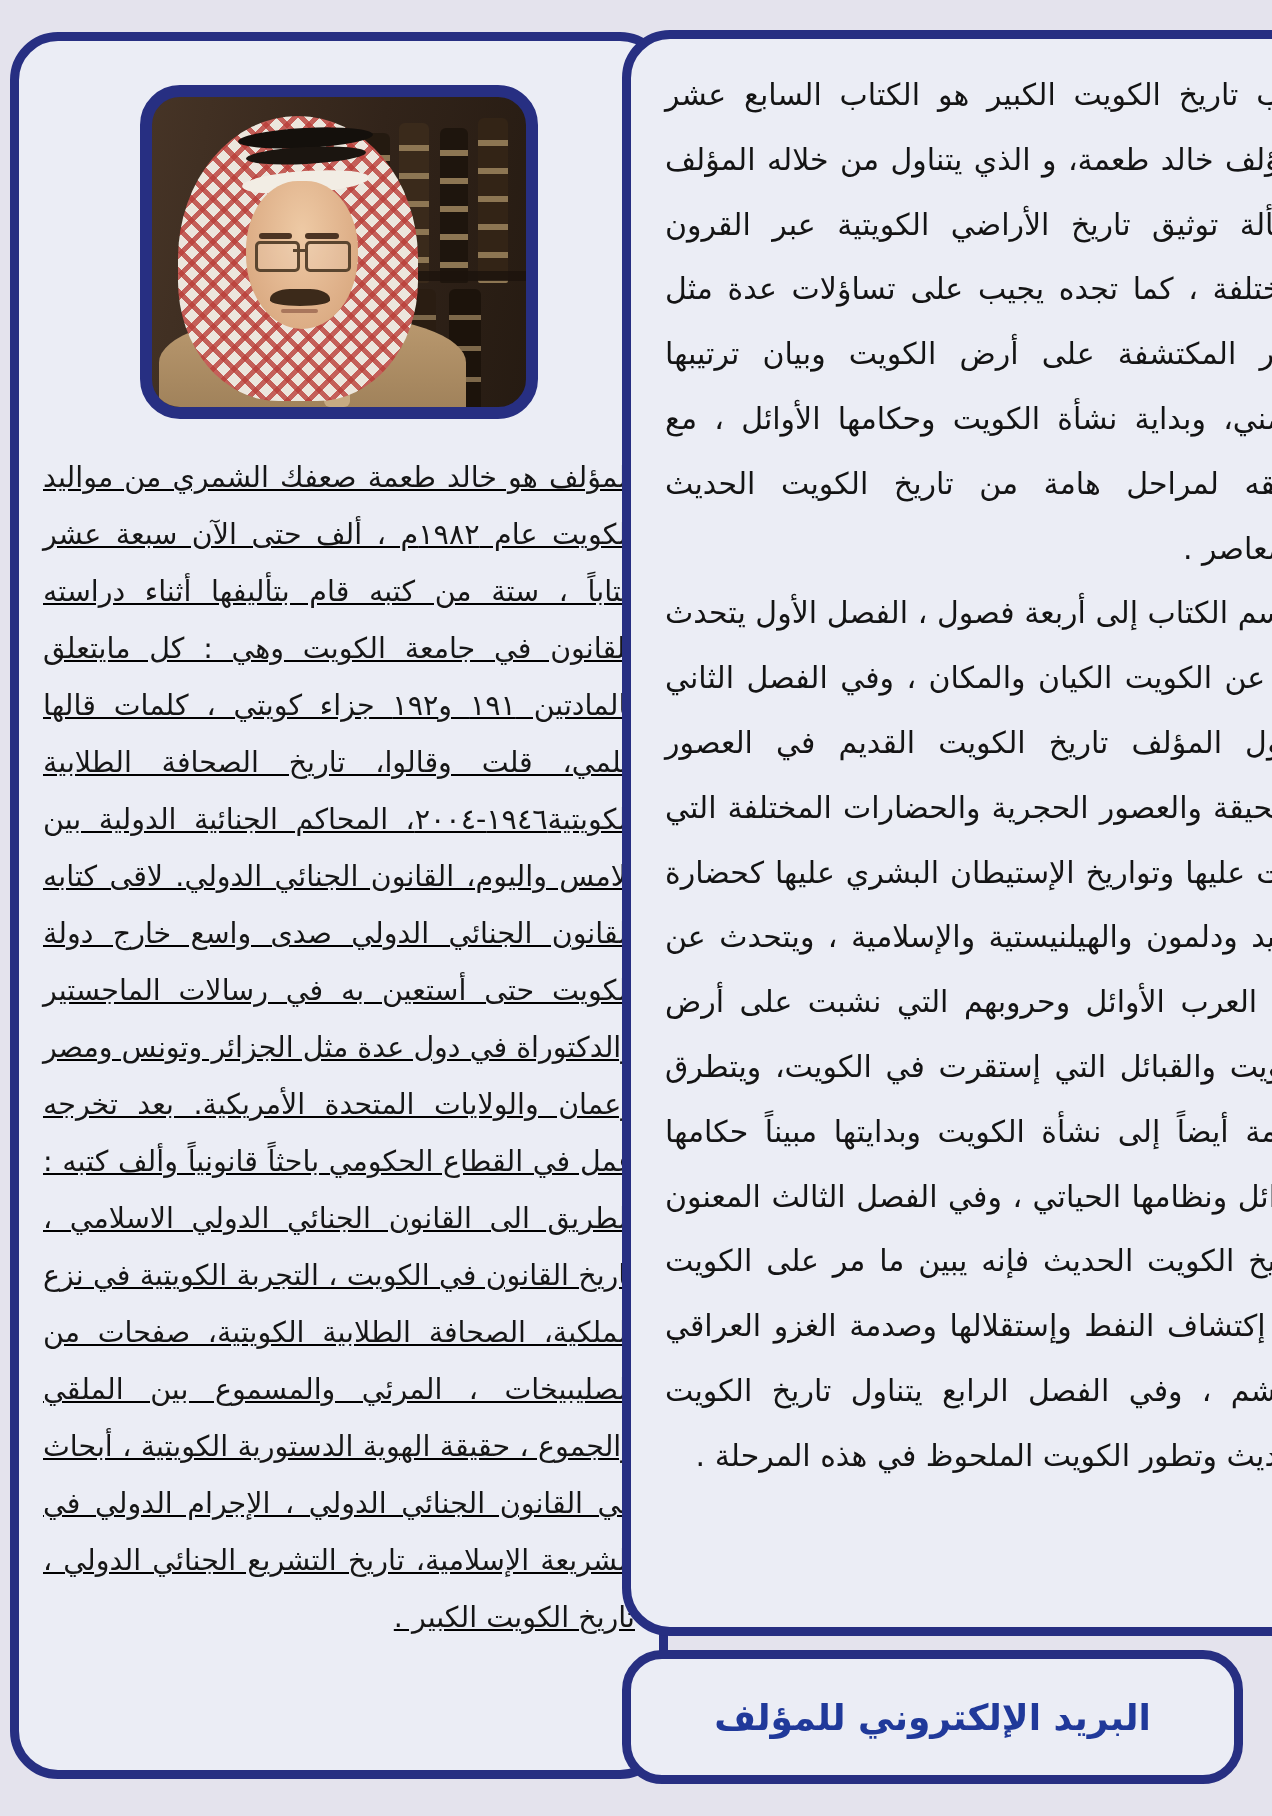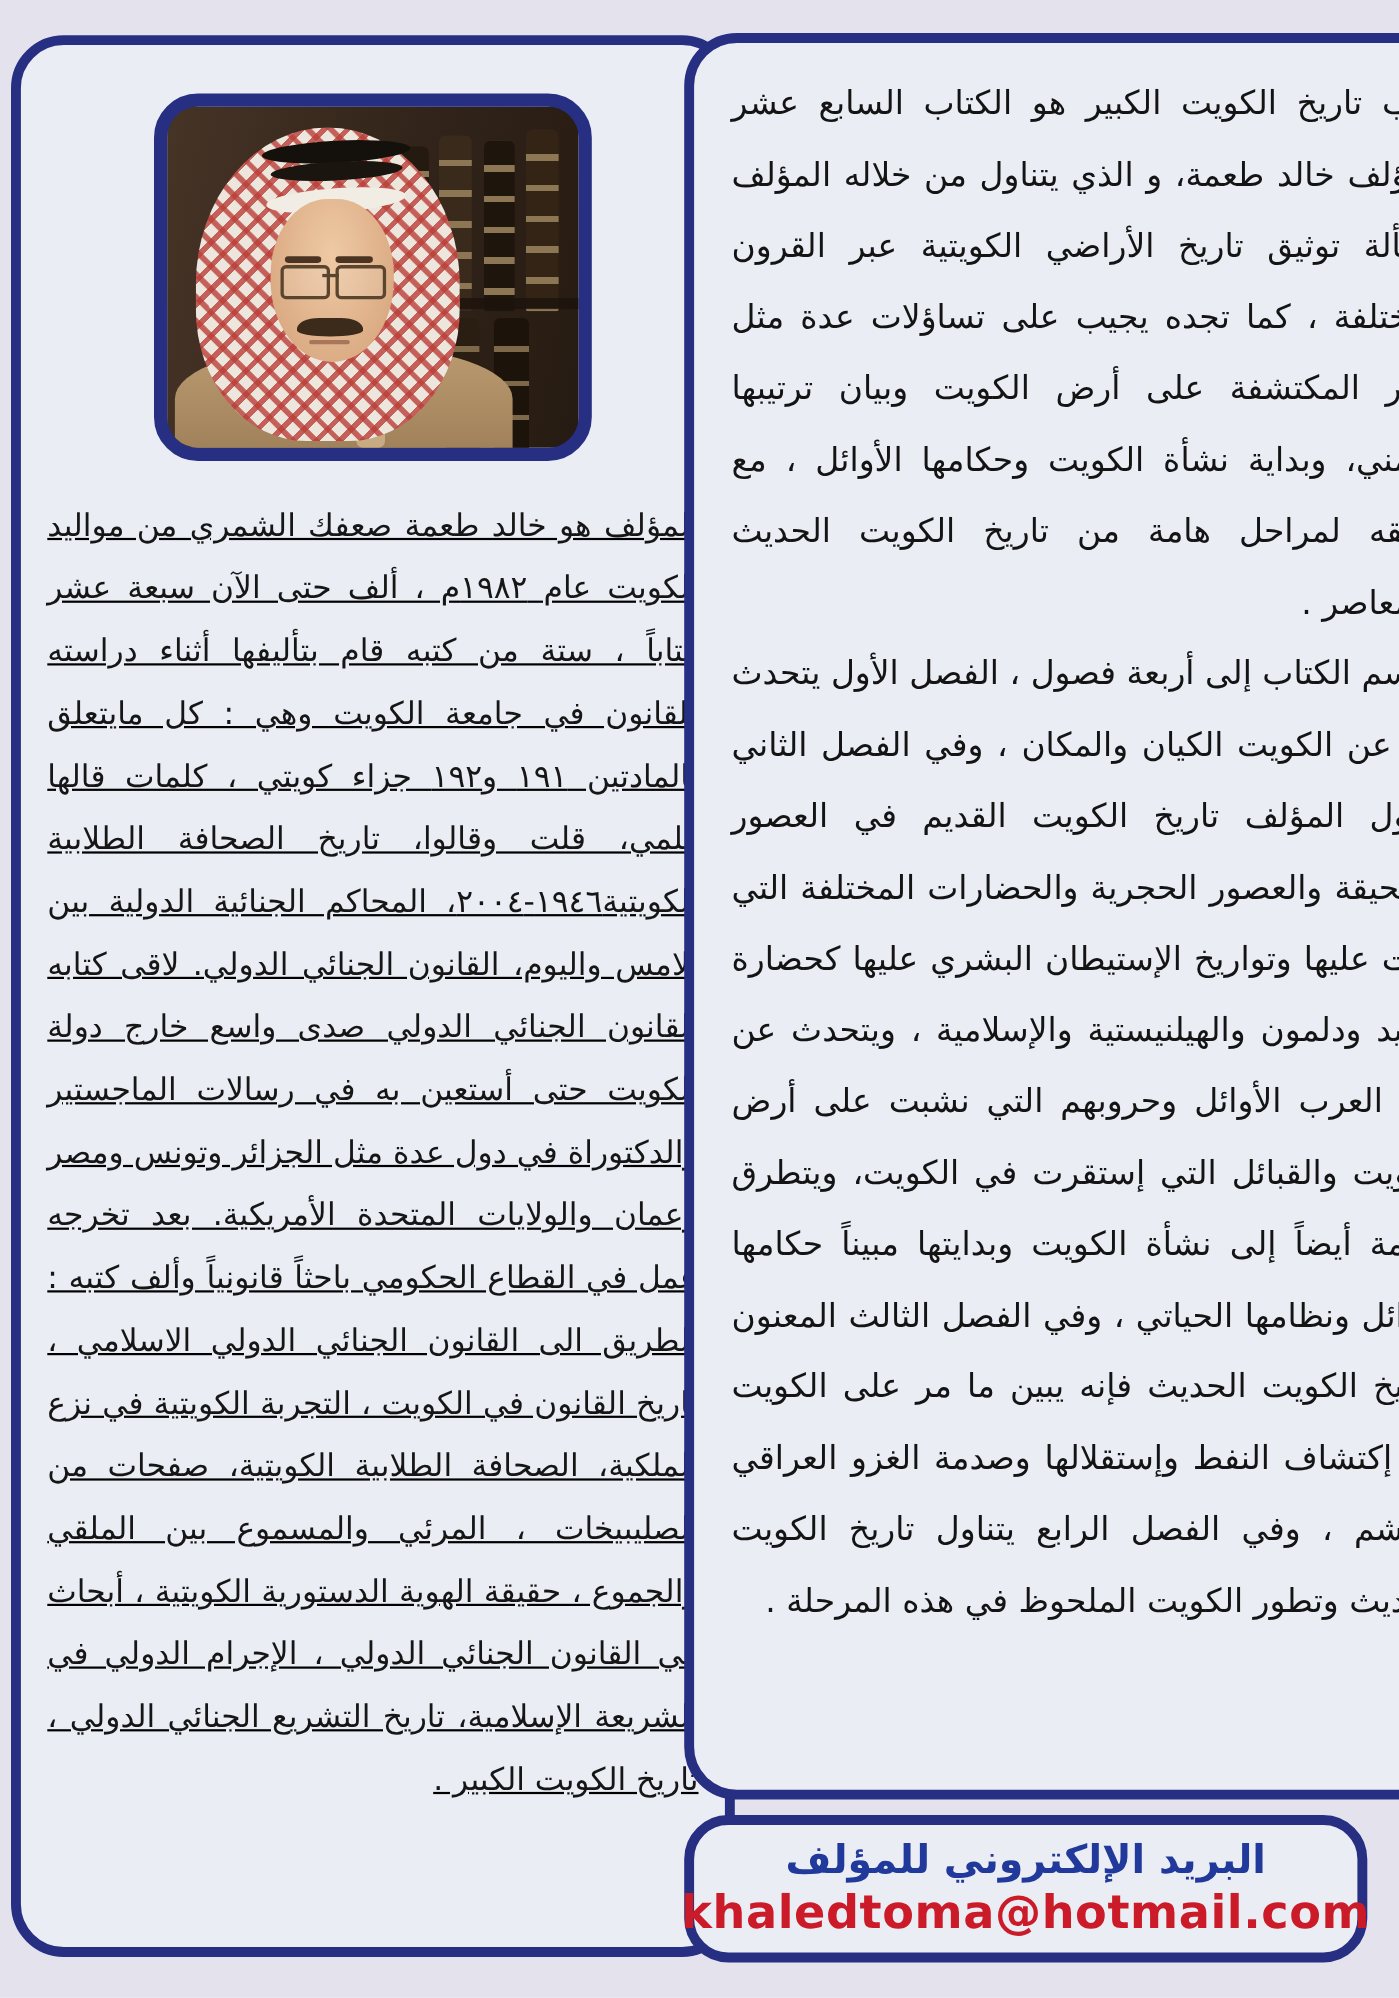--- a/index.html
+++ b/index.html
@@ -124,14 +124,13 @@
   <div class="bio-text">المؤلف هو خالد طعمة صعفك الشمري من مواليد الكويت عام ١٩٨٢م ، ألف حتى الآن سبعة عشر كتاباً ، ستة من كتبه قام بتأليفها أثناء دراسته للقانون في جامعة الكويت وهي : كل مايتعلق بالمادتين ١٩١ و١٩٢ جزاء كويتي ، كلمات قالها قلمي، قلت وقالوا، تاريخ الصحافة الطلابية الكويتية١٩٤٦-٢٠٠٤، المحاكم الجنائية الدولية بين الامس واليوم، القانون الجنائي الدولي. لاقى كتابه القانون الجنائي الدولي صدى واسع خارج دولة الكويت حتى أستعين به في رسالات الماجستير والدكتوراة في دول عدة مثل الجزائر وتونس ومصر وعمان والولايات المتحدة الأمريكية. بعد تخرجه عمل في القطاع الحكومي باحثاً قانونياً وألف كتبه : الطريق الى القانون الجنائي الدولي الاسلامي ، تاريخ القانون في الكويت ، التجربة الكويتية في نزع الملكية، الصحافة الطلابية الكويتية، صفحات من الصليبيخات ، المرئي والمسموع بين الملقي والجموع ، حقيقة الهوية الدستورية الكويتية ، أبحاث في القانون الجنائي الدولي ، الإجرام الدولي في الشريعة الإسلامية، تاريخ التشريع الجنائي الدولي ، تاريخ الكويت الكبير .</div>
 </div>
 
 <div class="panel book-text" id="book-panel">
   <p>كتاب تاريخ الكويت الكبير هو الكتاب السابع عشر للمؤلف خالد طعمة، و الذي يتناول من خلاله المؤلف مسألة توثيق تاريخ الأراضي الكويتية عبر القرون المختلفة ، كما تجده يجيب على تساؤلات عدة مثل الآثار المكتشفة على أرض الكويت وبيان ترتيبها الزمني، وبداية نشأة الكويت وحكامها الأوائل ، مع توثيقه لمراحل هامة من تاريخ الكويت الحديث والمعاصر .</p>
   <p>ينقسم الكتاب إلى أربعة فصول ، الفصل الأول يتحدث فيه عن الكويت الكيان والمكان ، وفي الفصل الثاني يتناول المؤلف تاريخ الكويت القديم في العصور السحيقة والعصور الحجرية والحضارات المختلفة التي مرت عليها وتواريخ الإستيطان البشري عليها كحضارة العبيد ودلمون والهيلنيستية والإسلامية ، ويتحدث عن أيام العرب الأوائل وحروبهم التي نشبت على أرض الكويت والقبائل التي إستقرت في الكويت، ويتطرق طعمة أيضاً إلى نشأة الكويت وبدايتها مبيناً حكامها الأوائل ونظامها الحياتي ، وفي الفصل الثالث المعنون بتاريخ الكويت الحديث فإنه يبين ما مر على الكويت من إكتشاف النفط وإستقلالها وصدمة الغزو العراقي الغاشم ، وفي الفصل الرابع يتناول تاريخ الكويت الحديث وتطور الكويت الملحوظ في هذه المرحلة .</p>
 </div>
 
 <div class="panel" id="email-panel">
   <div class="email-label">البريد الإلكتروني للمؤلف</div>
-  <div class="email-address">khaledtoma@hotmail.com</div>
 </div>
 
 </body></html>

